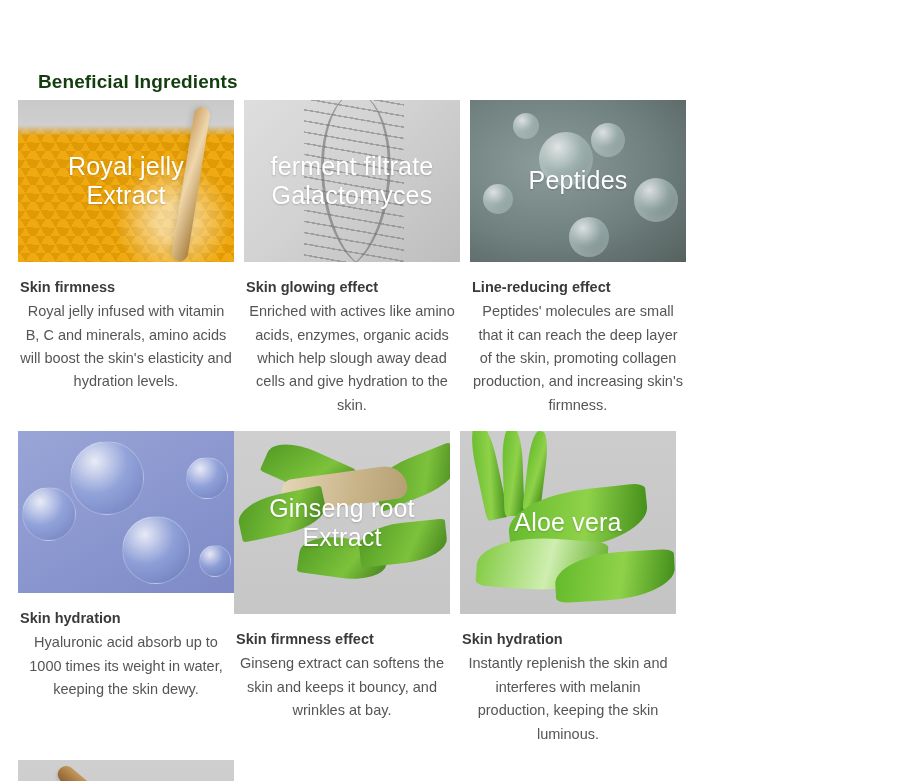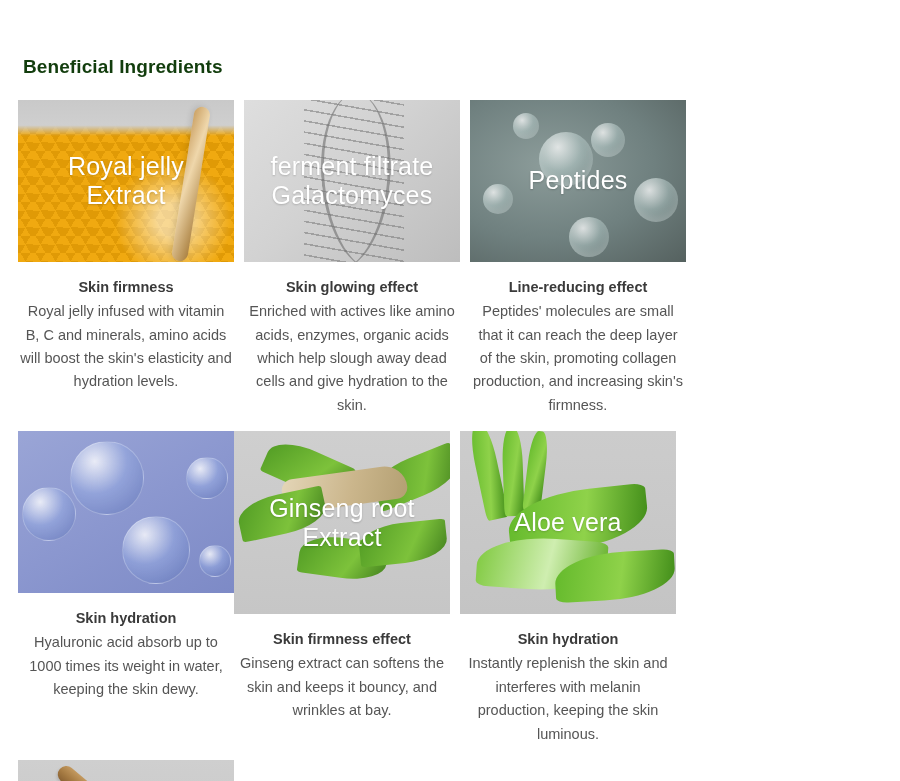--- a/index.html
+++ b/index.html
@@ -20,21 +20,21 @@
     height: 781px;
     box-sizing: border-box;
     padding: 0 14px;
   }
   .section-title {
     font-size: 19px;
     font-weight: bold;
     color: #123d0d;
     letter-spacing: 0.1px;
     padding: 0 0 0 4px;
-    margin: 1px;
+    margin: 16px;
     position: absolute;
     top: 55px;
     left: 18px;
   }
   .grid {
     position: absolute;
     top: 100px;
     left: 18px;
     width: 866px;
     display: flex;
@@ -74,21 +74,21 @@
     font-weight: 300;
     line-height: 1.17;
     letter-spacing: 0.2px;
     padding: 0 6px;
     text-shadow: 0 1px 2px rgba(0,0,0,0.18);
     pointer-events: none;
     font-family: "Liberation Sans", sans-serif;
   }
   .card-heading {
     margin: 15px 0 0 0;
-    text-align: center;
+    text-align: left;
     font-size: 14.5px;
     font-weight: bold;
     color: #3a3a3a;
     line-height: 1.45;
     padding: 0 2px;
   }
   .card-body {
     margin: 2px 0 0 0;
     text-align: center;
     font-size: 14.5px;

